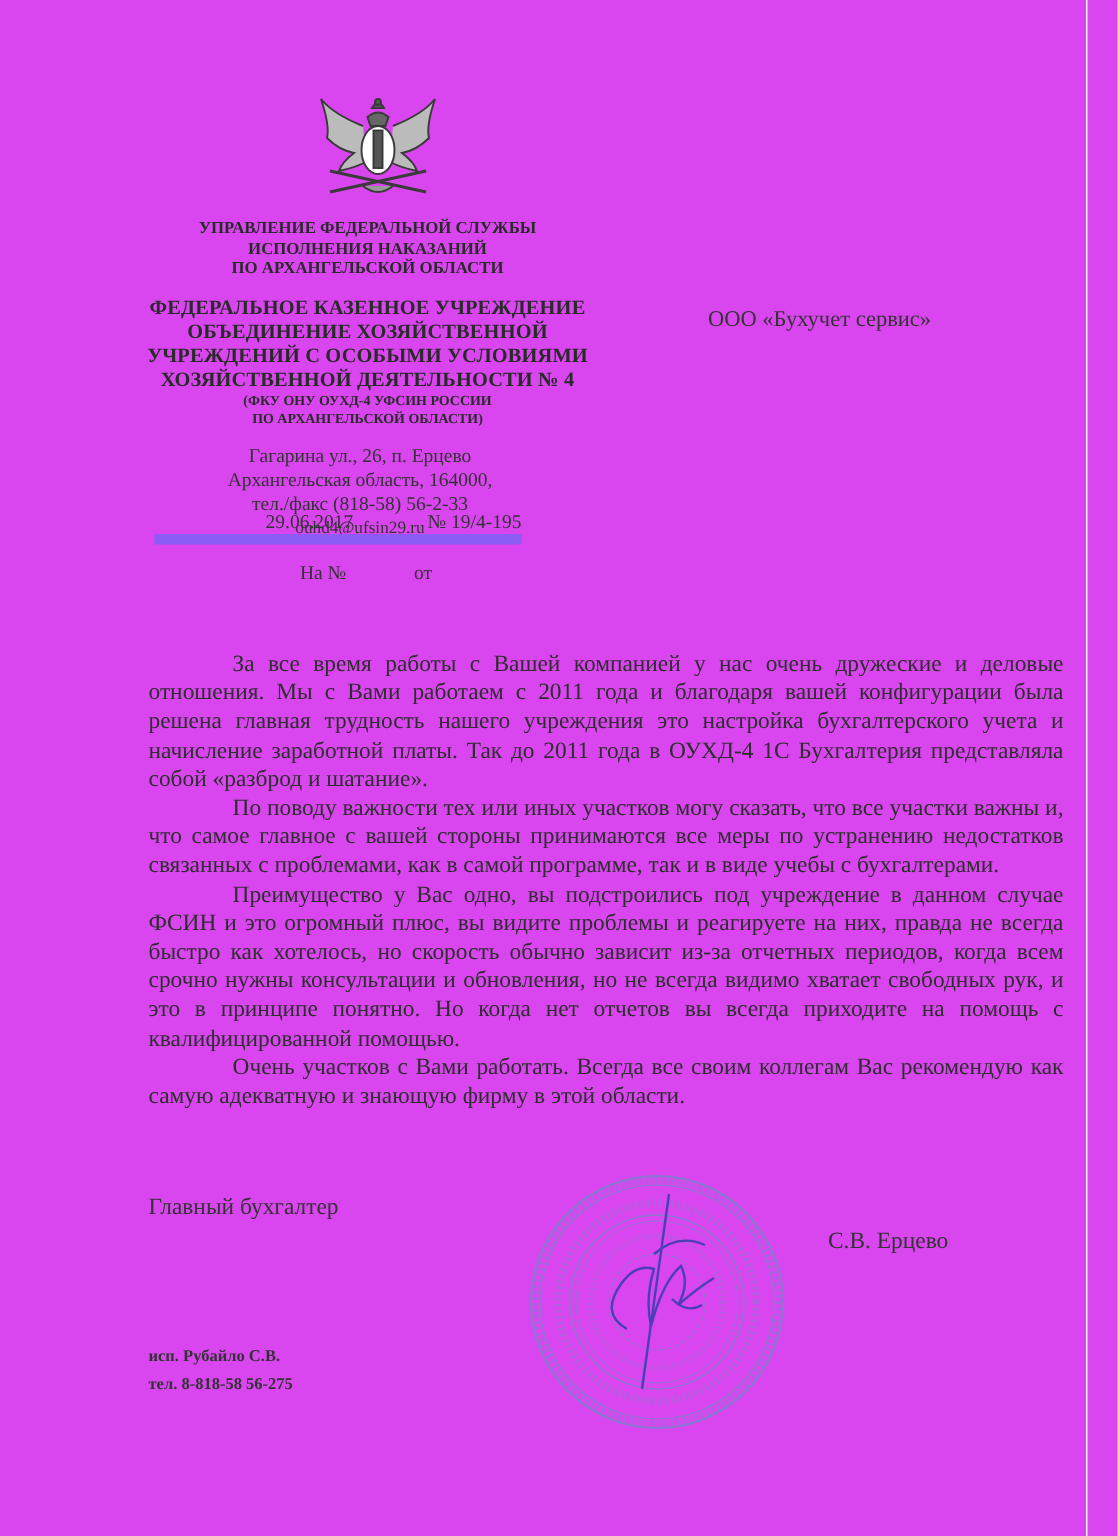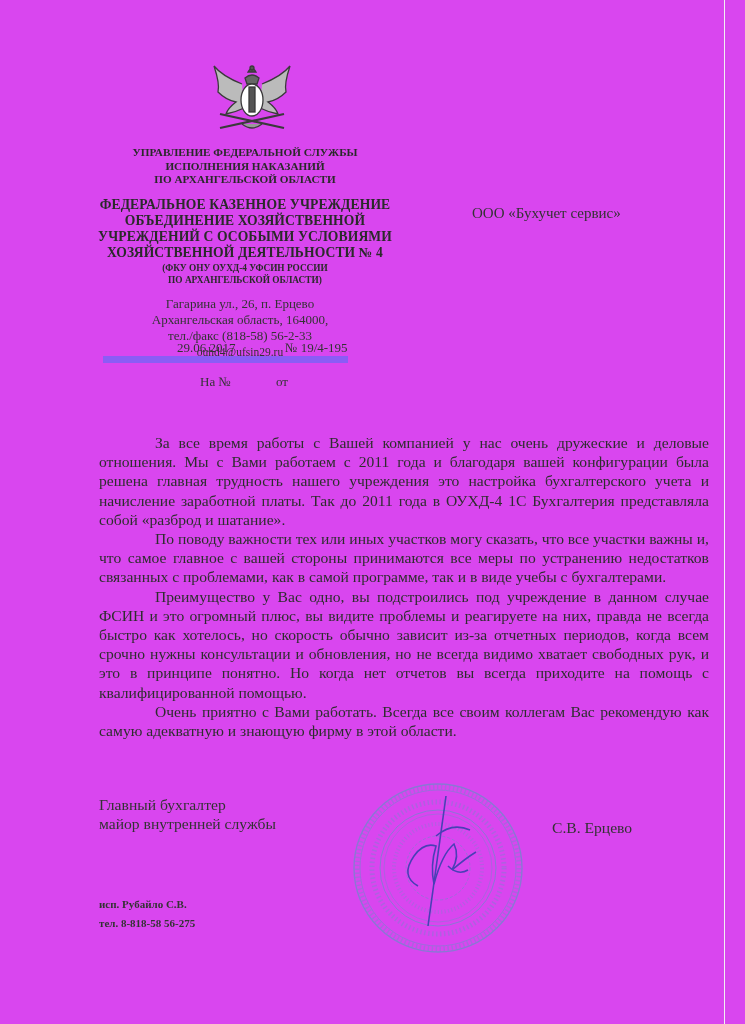--- a/index.html
+++ b/index.html
@@ -91,26 +91,25 @@
   </div>
   <span class="reply reply-no">На №</span>
   <span class="reply reply-from">от</span>
 
   <div class="recipient">ООО «Бухучет сервис»</div>
 
   <div class="body">
     <p>За все время работы с Вашей компанией у нас очень дружеские и деловые отношения. Мы с Вами работаем с 2011 года и благодаря вашей конфигурации была решена главная трудность нашего учреждения это настройка бухгалтерского учета и начисление заработной платы. Так до 2011 года в ОУХД-4 1С Бухгалтерия представляла собой «разброд и шатание».</p>
     <p>По поводу важности тех или иных участков могу сказать, что все участки важны и, что самое главное с вашей стороны принимаются все меры по устранению недостатков связанных с проблемами, как в самой программе, так и в виде учебы с бухгалтерами.</p>
     <p>Преимущество у Вас одно, вы подстроились под учреждение в данном случае ФСИН и это огромный плюс, вы видите проблемы и реагируете на них, правда не всегда быстро как хотелось, но скорость обычно зависит из-за отчетных периодов, когда всем срочно нужны консультации и обновления, но не всегда видимо хватает свободных рук, и это в принципе понятно. Но когда нет отчетов вы всегда приходите на помощь с квалифицированной помощью.</p>
-    <p>Очень приятно с Вами работать. Всегда все своим коллегам Вас рекомендую как самую адекватную и знающую фирму в этой области.</p>
+    <p>Очень участков с Вами работать. Всегда все своим коллегам Вас рекомендую как самую адекватную и знающую фирму в этой области.</p>
   </div>
 
   <div class="sig-title">
     <div>Главный бухгалтер</div>
-    <div>майор внутренней службы</div>
   </div>
 
   <svg class="stamp" viewBox="0 0 180 180">
     <g fill="none" stroke="#7d80d0" opacity="0.85">
       <circle cx="90" cy="92" r="84" stroke-width="1.4"></circle>
       <circle cx="90" cy="92" r="78" stroke-width="0.8"></circle>
       <circle cx="90" cy="92" r="58" stroke-width="1"></circle>
       <circle cx="90" cy="92" r="54" stroke-width="0.6"></circle>
       <circle cx="90" cy="92" r="32" stroke-width="0.8" stroke-dasharray="3 2"></circle>
       <circle cx="90" cy="92" r="81" stroke-width="5" stroke-dasharray="1.5 2.5" opacity="0.55"></circle>

